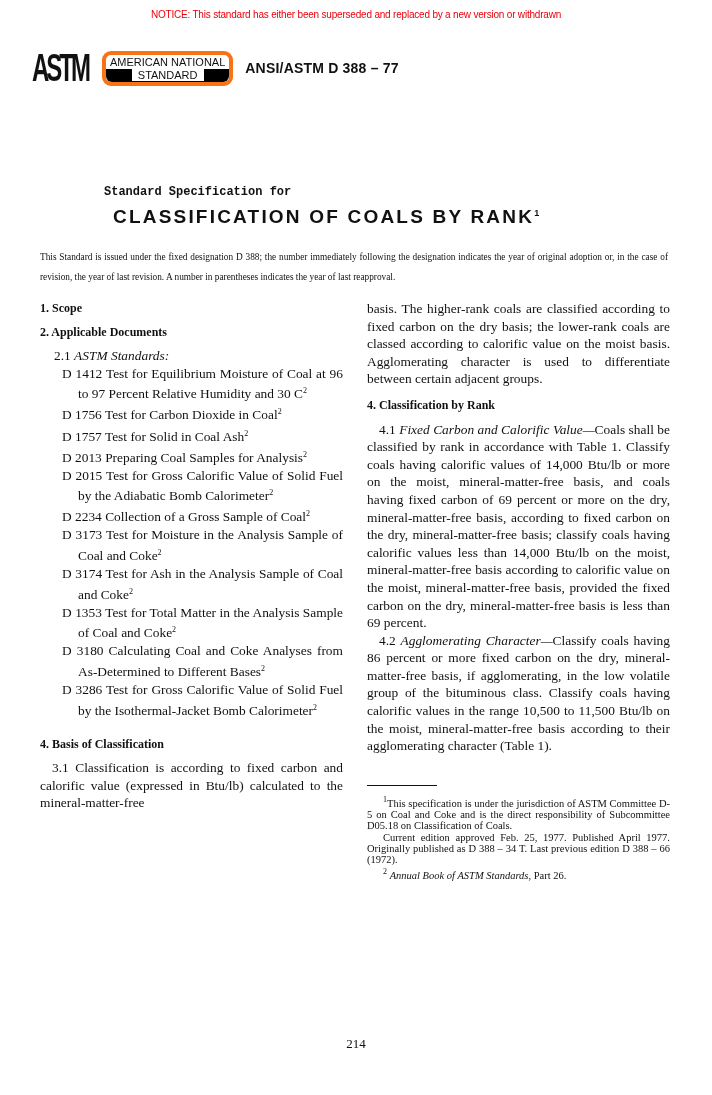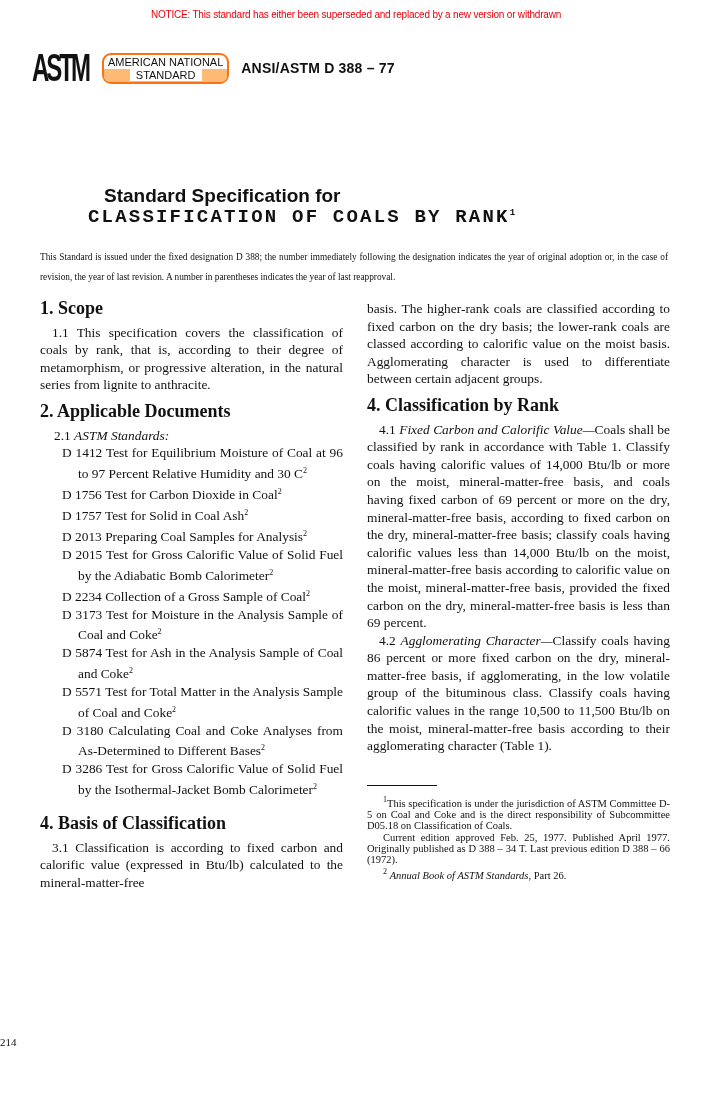--- a/index.html
+++ b/index.html
@@ -1,39 +1,39 @@
 <!DOCTYPE html>
 <html><head>
 <meta charset="utf-8">
 <style>
   html, body { margin:0; padding:0; background:#ffffff; }
   body { width:712px; height:1095px; position:relative; overflow:hidden; color:#111; font-family:"Liberation Serif", serif; }
   .notice { position:absolute; top:8px; left:0; width:712px; text-align:center; color:#e8000b; font-family:"Liberation Sans", sans-serif; font-size:10px; line-height:13px; letter-spacing:-0.2px; }
   .header { position:absolute; top:46px; left:32px; height:44px; display:flex; align-items:center; }
   .astm-logo { font-family:"Liberation Sans", sans-serif; font-weight:bold; font-size:24px; letter-spacing:-3px; transform:scaleY(1.6); margin-right:14px; line-height:1; }
-  .ans-badge { border:2px solid #f97316; border-radius:9px; font-family:"Liberation Sans", sans-serif; font-size:11px; line-height:11px; padding:2px 4px 0 4px; text-align:center; margin-right:12px; }
-  .ans-badge .b2 { background:#fdba74; color:#fff; margin:1px -4px 0 -4px; border-radius:0 0 6px 6px; padding:1px 0; }
+  .ans-badge { border:4px solid #f97316; border-radius:9px; font-family:"Liberation Sans", sans-serif; font-size:11px; line-height:11px; padding:2px 4px 0 4px; text-align:center; margin-right:12px; }
+  .ans-badge .b2 { background:#000000; color:#fff; margin:1px -4px 0 -4px; border-radius:0 0 6px 6px; padding:1px 0; }
   .ans-badge .b2 span { background:#fff; color:#111; padding:0 6px; }
   .desig { font-family:"Liberation Sans", sans-serif; font-weight:bold; font-size:14px; letter-spacing:0.2px; }
-  .subtitle { position:absolute; top:185px; left:104px; font-family:Liberation Sans, sans-serif; font-weight:bold; font-size:19px; }
-  .title { position:absolute; top:206px; left:88px; font-family:Liberation Mono, monospace; font-weight:bold; font-size:19px; letter-spacing:2.2px; }
+  .subtitle { position:absolute; top:185px; left:104px; font-family:Liberation Mono, monospace; font-weight:bold; font-size:12px; }
+  .title { position:absolute; top:206px; left:113px; font-family:Liberation Sans, sans-serif; font-weight:bold; font-size:19px; letter-spacing:2.2px; }
   .title sup { font-size:9px; letter-spacing:0; }
   .intro { position:absolute; top:247px; left:40px; width:628px; font-size:9.3px; line-height:20px; text-align:justify; }
   .col { position:absolute; top:300px; width:303px; font-size:13.4px; line-height:17.6px; }
   .col.left { left:40px; }
   .col.right { left:367px; }
-  .h { font-weight:bold; font-size:18px; margin:0 0 6px 0; }
+  .h { font-weight:bold; font-size:12px; margin:0 0 6px 0; }
   .p { text-align:justify; text-indent:12px; margin:0; }
   .p.gap { margin-bottom:9px; }
   .std-head { padding-left:14px; margin:0; }
   .ref { padding-left:16px; text-indent:-16px; margin:0 0 0 22px; text-align:justify; }
   sup.fn { font-size:8px; }
   .rule { width:70px; border-top:1px solid #111; margin:30px 0 8px 0; }
   .foot { font-size:10.5px; line-height:11.4px; text-align:justify; text-indent:16px; margin:0; }
-  .pagenum { position:absolute; top:1036px; left:0; width:712px; font-size:11px; }
+  .pagenum { position:absolute; top:1036px; left:0; width:712px; text-align:center; font-size:13px; }
 </style>
 </head>
 <body>
 
 <div class="notice">
   <div>NOTICE: This standard has either been superseded and replaced by a new version or withdrawn</div>
 </div>
 
 <div class="header">
   <div class="astm-logo">ASTM</div>
@@ -44,34 +44,33 @@
   <div class="desig">ANSI/ASTM D 388 – 77</div>
 </div>
 
 <div class="subtitle">Standard Specification for</div>
 <div class="title"><span>CLASSIFICATION OF COALS BY RANK</span><sup>1</sup></div>
 
 <div class="intro">This Standard is issued under the fixed designation D 388; the number immediately following the designation indicates the year of original adoption or, in the case of revision, the year of last revision. A number in parentheses indicates the year of last reapproval.</div>
 
 <div class="col left">
   <div class="h">1. Scope</div>
-  <p class="p gap">1.1 This specification covers the classification of coals by rank, that is, according to their degree of metamorphism, or progressive alteration, in the natural series from lignite to anthracite.</p>
 
   <div class="h">2. Applicable Documents</div>
   <p class="std-head"><span>2.1</span> <i>ASTM Standards:</i></p>
   <div>
     <p class="ref"><span>D 1412</span> <span>Test for Equilibrium Moisture of Coal at 96 to 97 Percent Relative Humidity and 30 C</span><sup class="fn">2</sup></p>
     <p class="ref"><span>D 1756</span> <span>Test for Carbon Dioxide in Coal</span><sup class="fn">2</sup></p>
     <p class="ref"><span>D 1757</span> <span>Test for Solid in Coal Ash</span><sup class="fn">2</sup></p>
     <p class="ref"><span>D 2013</span> <span>Preparing Coal Samples for Analysis</span><sup class="fn">2</sup></p>
     <p class="ref"><span>D 2015</span> <span>Test for Gross Calorific Value of Solid Fuel by the Adiabatic Bomb Calorimeter</span><sup class="fn">2</sup></p>
     <p class="ref"><span>D 2234</span> <span>Collection of a Gross Sample of Coal</span><sup class="fn">2</sup></p>
     <p class="ref"><span>D 3173</span> <span>Test for Moisture in the Analysis Sample of Coal and Coke</span><sup class="fn">2</sup></p>
-    <p class="ref"><span>D 5874</span> <span>Test for Ash in the Analysis Sample of Coal and Coke</span><sup class="fn">2</sup></p>
-    <p class="ref"><span>D 5571</span> <span>Test for Total Matter in the Analysis Sample of Coal and Coke</span><sup class="fn">2</sup></p>
+    <p class="ref"><span>D 3174</span> <span>Test for Ash in the Analysis Sample of Coal and Coke</span><sup class="fn">2</sup></p>
+    <p class="ref"><span>D 1353</span> <span>Test for Total Matter in the Analysis Sample of Coal and Coke</span><sup class="fn">2</sup></p>
     <p class="ref"><span>D 3180</span> <span>Calculating Coal and Coke Analyses from As-Determined to Different Bases</span><sup class="fn">2</sup></p>
     <p class="ref"><span>D 3286</span> <span>Test for Gross Calorific Value of Solid Fuel by the Isothermal-Jacket Bomb Calorimeter</span><sup class="fn">2</sup></p>
   </div>
 
   <div class="h" style="margin-top:16px;">4. Basis of Classification</div>
   <p class="p">3.1 Classification is according to fixed carbon and calorific value (expressed in Btu/lb) calculated to the mineral-matter-free</p>
 </div>
 
 <div class="col right">
   <p class="p gap" style="text-indent:0;">basis. The higher-rank coals are classified according to fixed carbon on the dry basis; the lower-rank coals are classed according to calorific value on the moist basis. Agglomerating character is used to differentiate between certain adjacent groups.</p>

